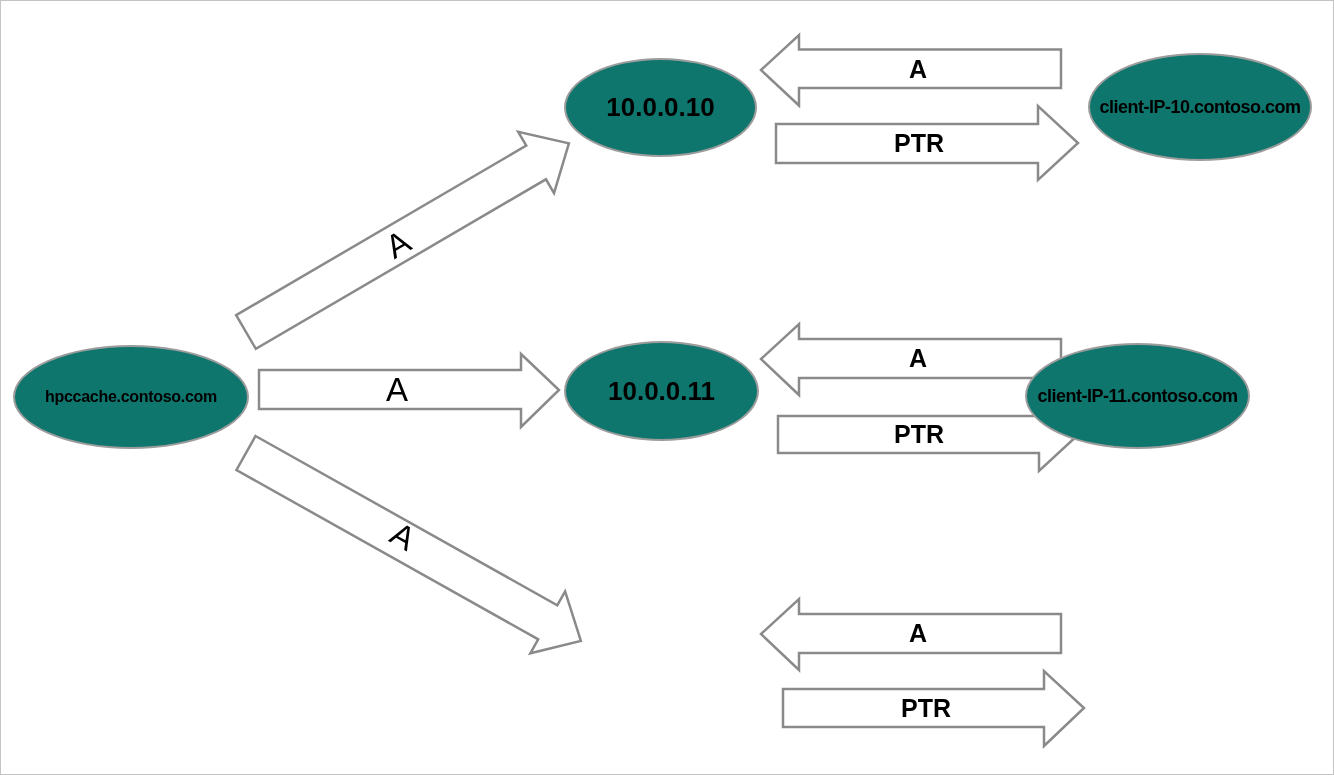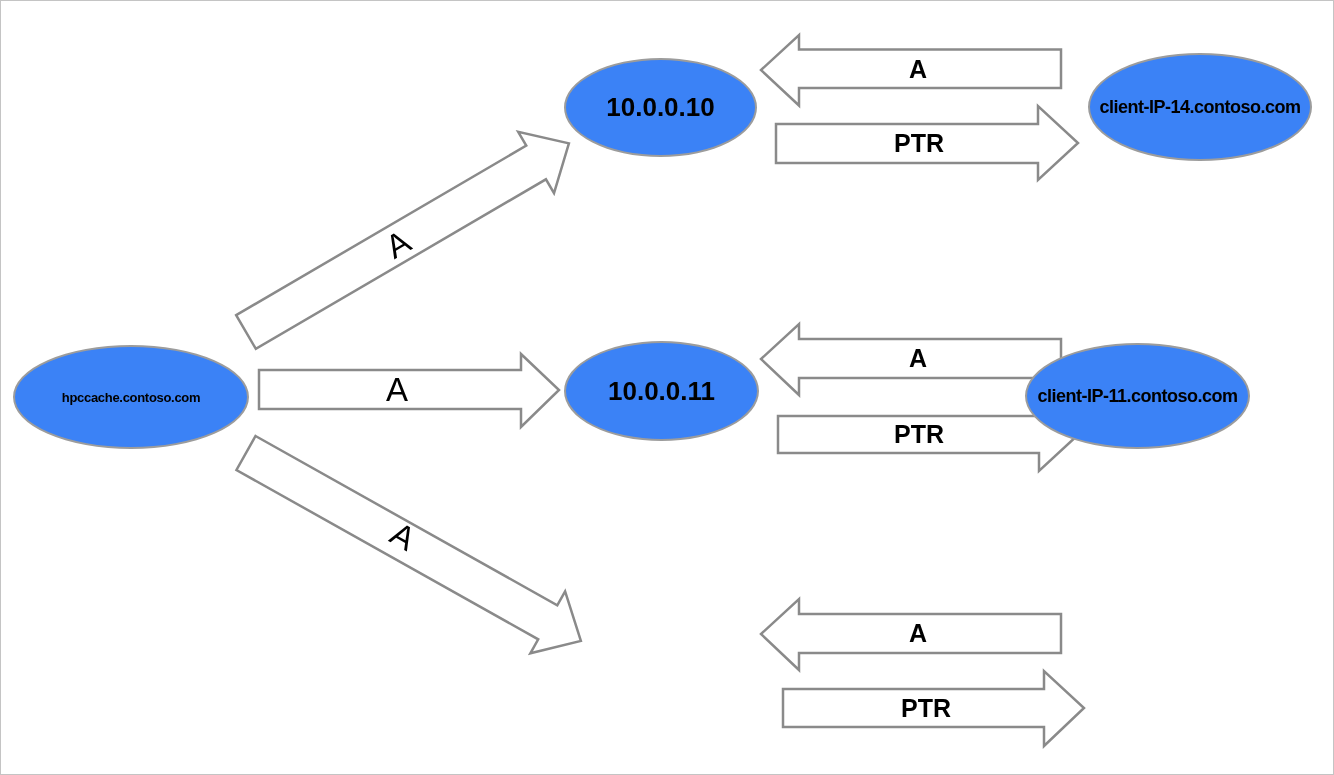--- a/index.html
+++ b/index.html
@@ -22,30 +22,30 @@
   .arrow-layer polygon {
     fill: #ffffff;
     stroke: #8a8a8a;
     stroke-width: 2.5;
     stroke-linejoin: miter;
   }
   .node {
     position: absolute;
     border: 2px solid #9c9c9c;
     border-radius: 50%;
-    background: #3b82f6;
+    background: #0f766e;
     display: flex;
     align-items: center;
     justify-content: center;
     text-align: center;
     font-weight: bold;
     box-sizing: border-box;
     white-space: nowrap;
   }
-  .node.src    { font-size: 13px; letter-spacing: -0.3px; }
+  .node.src    { font-size: 16px; letter-spacing: -0.3px; }
   .node.ip     { font-size: 26px; }
   .node.client { font-size: 18px; letter-spacing: -0.5px; }
   .lbl {
     position: absolute;
     transform: translate(-50%, -50%);
     white-space: nowrap;
     line-height: 1;
   }
   .lbl.big  { font-size: 33px; font-weight: 400; }
   .lbl.bold { font-size: 25px; font-weight: bold; }
@@ -84,21 +84,21 @@
   </div>
 
   <div class="node ip" style="left:563px; top:57px; width:193px; height:99px;">
     <span>10.0.0.10</span>
   </div>
   <div class="node ip" style="left:563px; top:340px; width:195px; height:100px;">
     <span>10.0.0.11</span>
   </div>
 
   <div class="node client" style="left:1087px; top:52px; width:224px; height:108px;">
-    <span>client-IP-14.contoso.com</span>
+    <span>client-IP-10.contoso.com</span>
   </div>
   <div class="node client" style="left:1024px; top:342px; width:225px; height:106px;">
     <span>client-IP-11.contoso.com</span>
   </div>
 
   <div class="lbl big rot-up" style="left:397px; top:243px;">A</div>
   <div class="lbl big" style="left:396px; top:388px;">A</div>
   <div class="lbl big rot-down" style="left:402px; top:535px;">A</div>
 
   <div class="lbl bold" style="left:917px; top:68px;">A</div>

